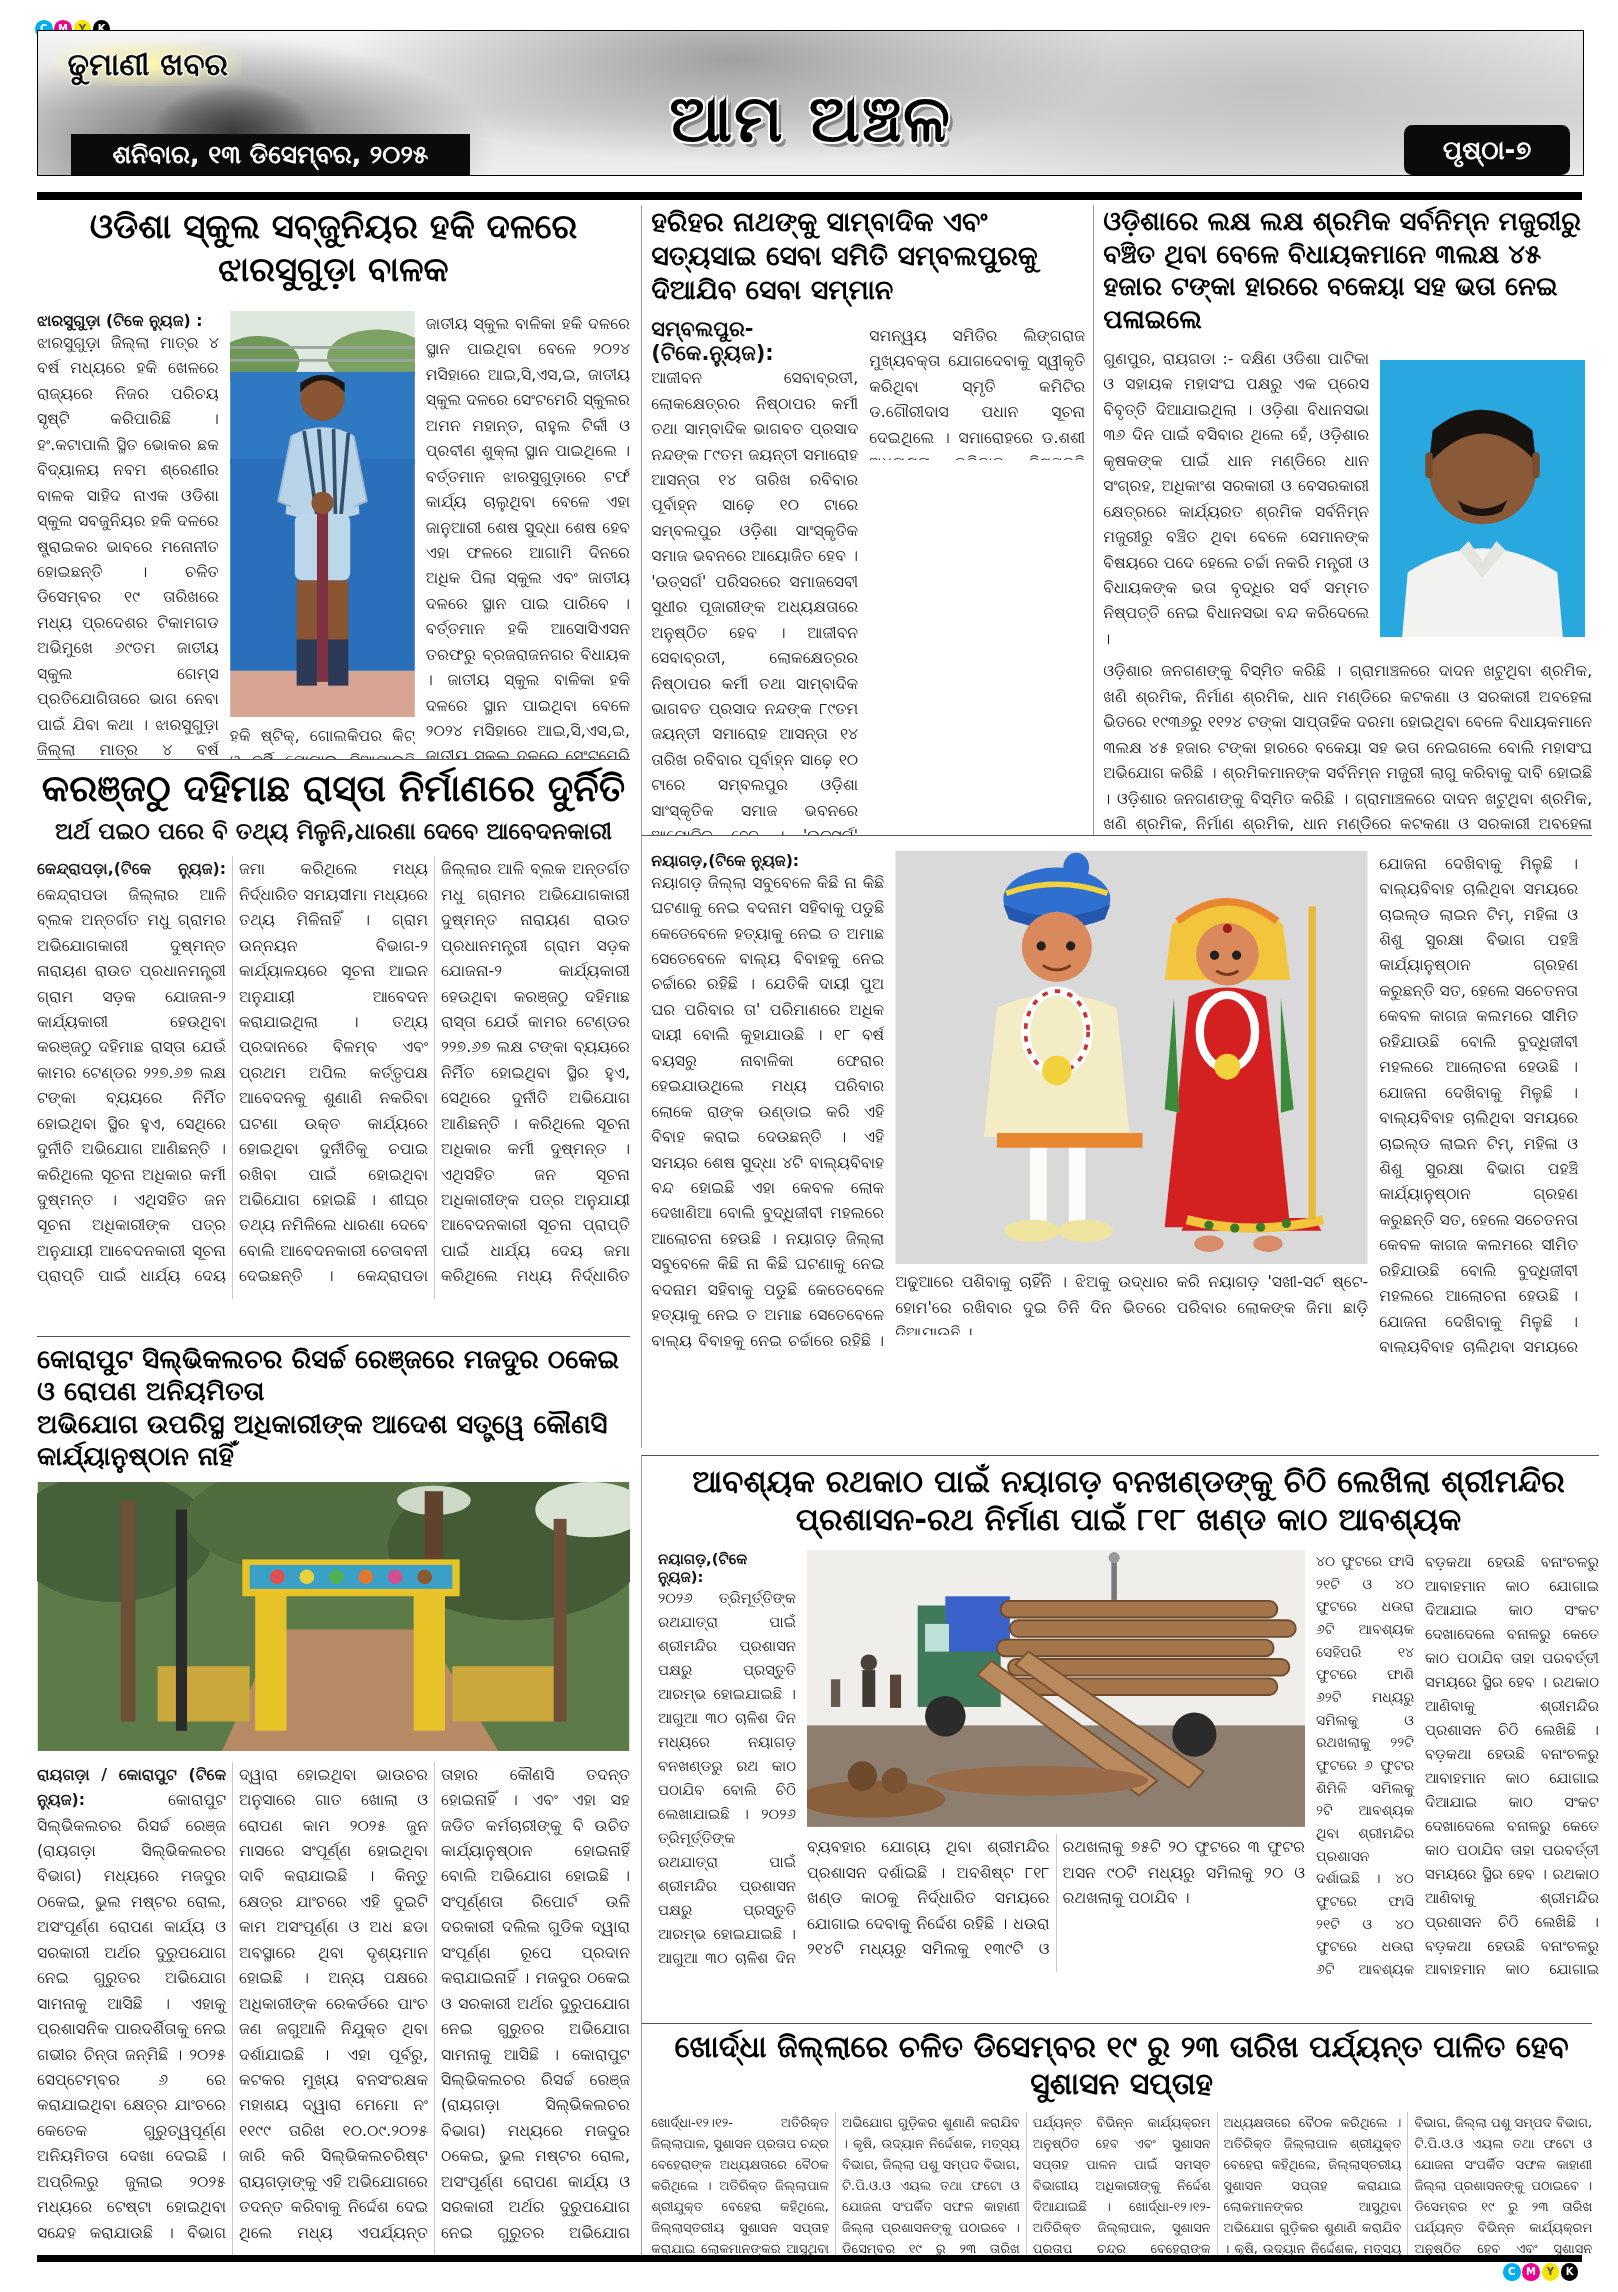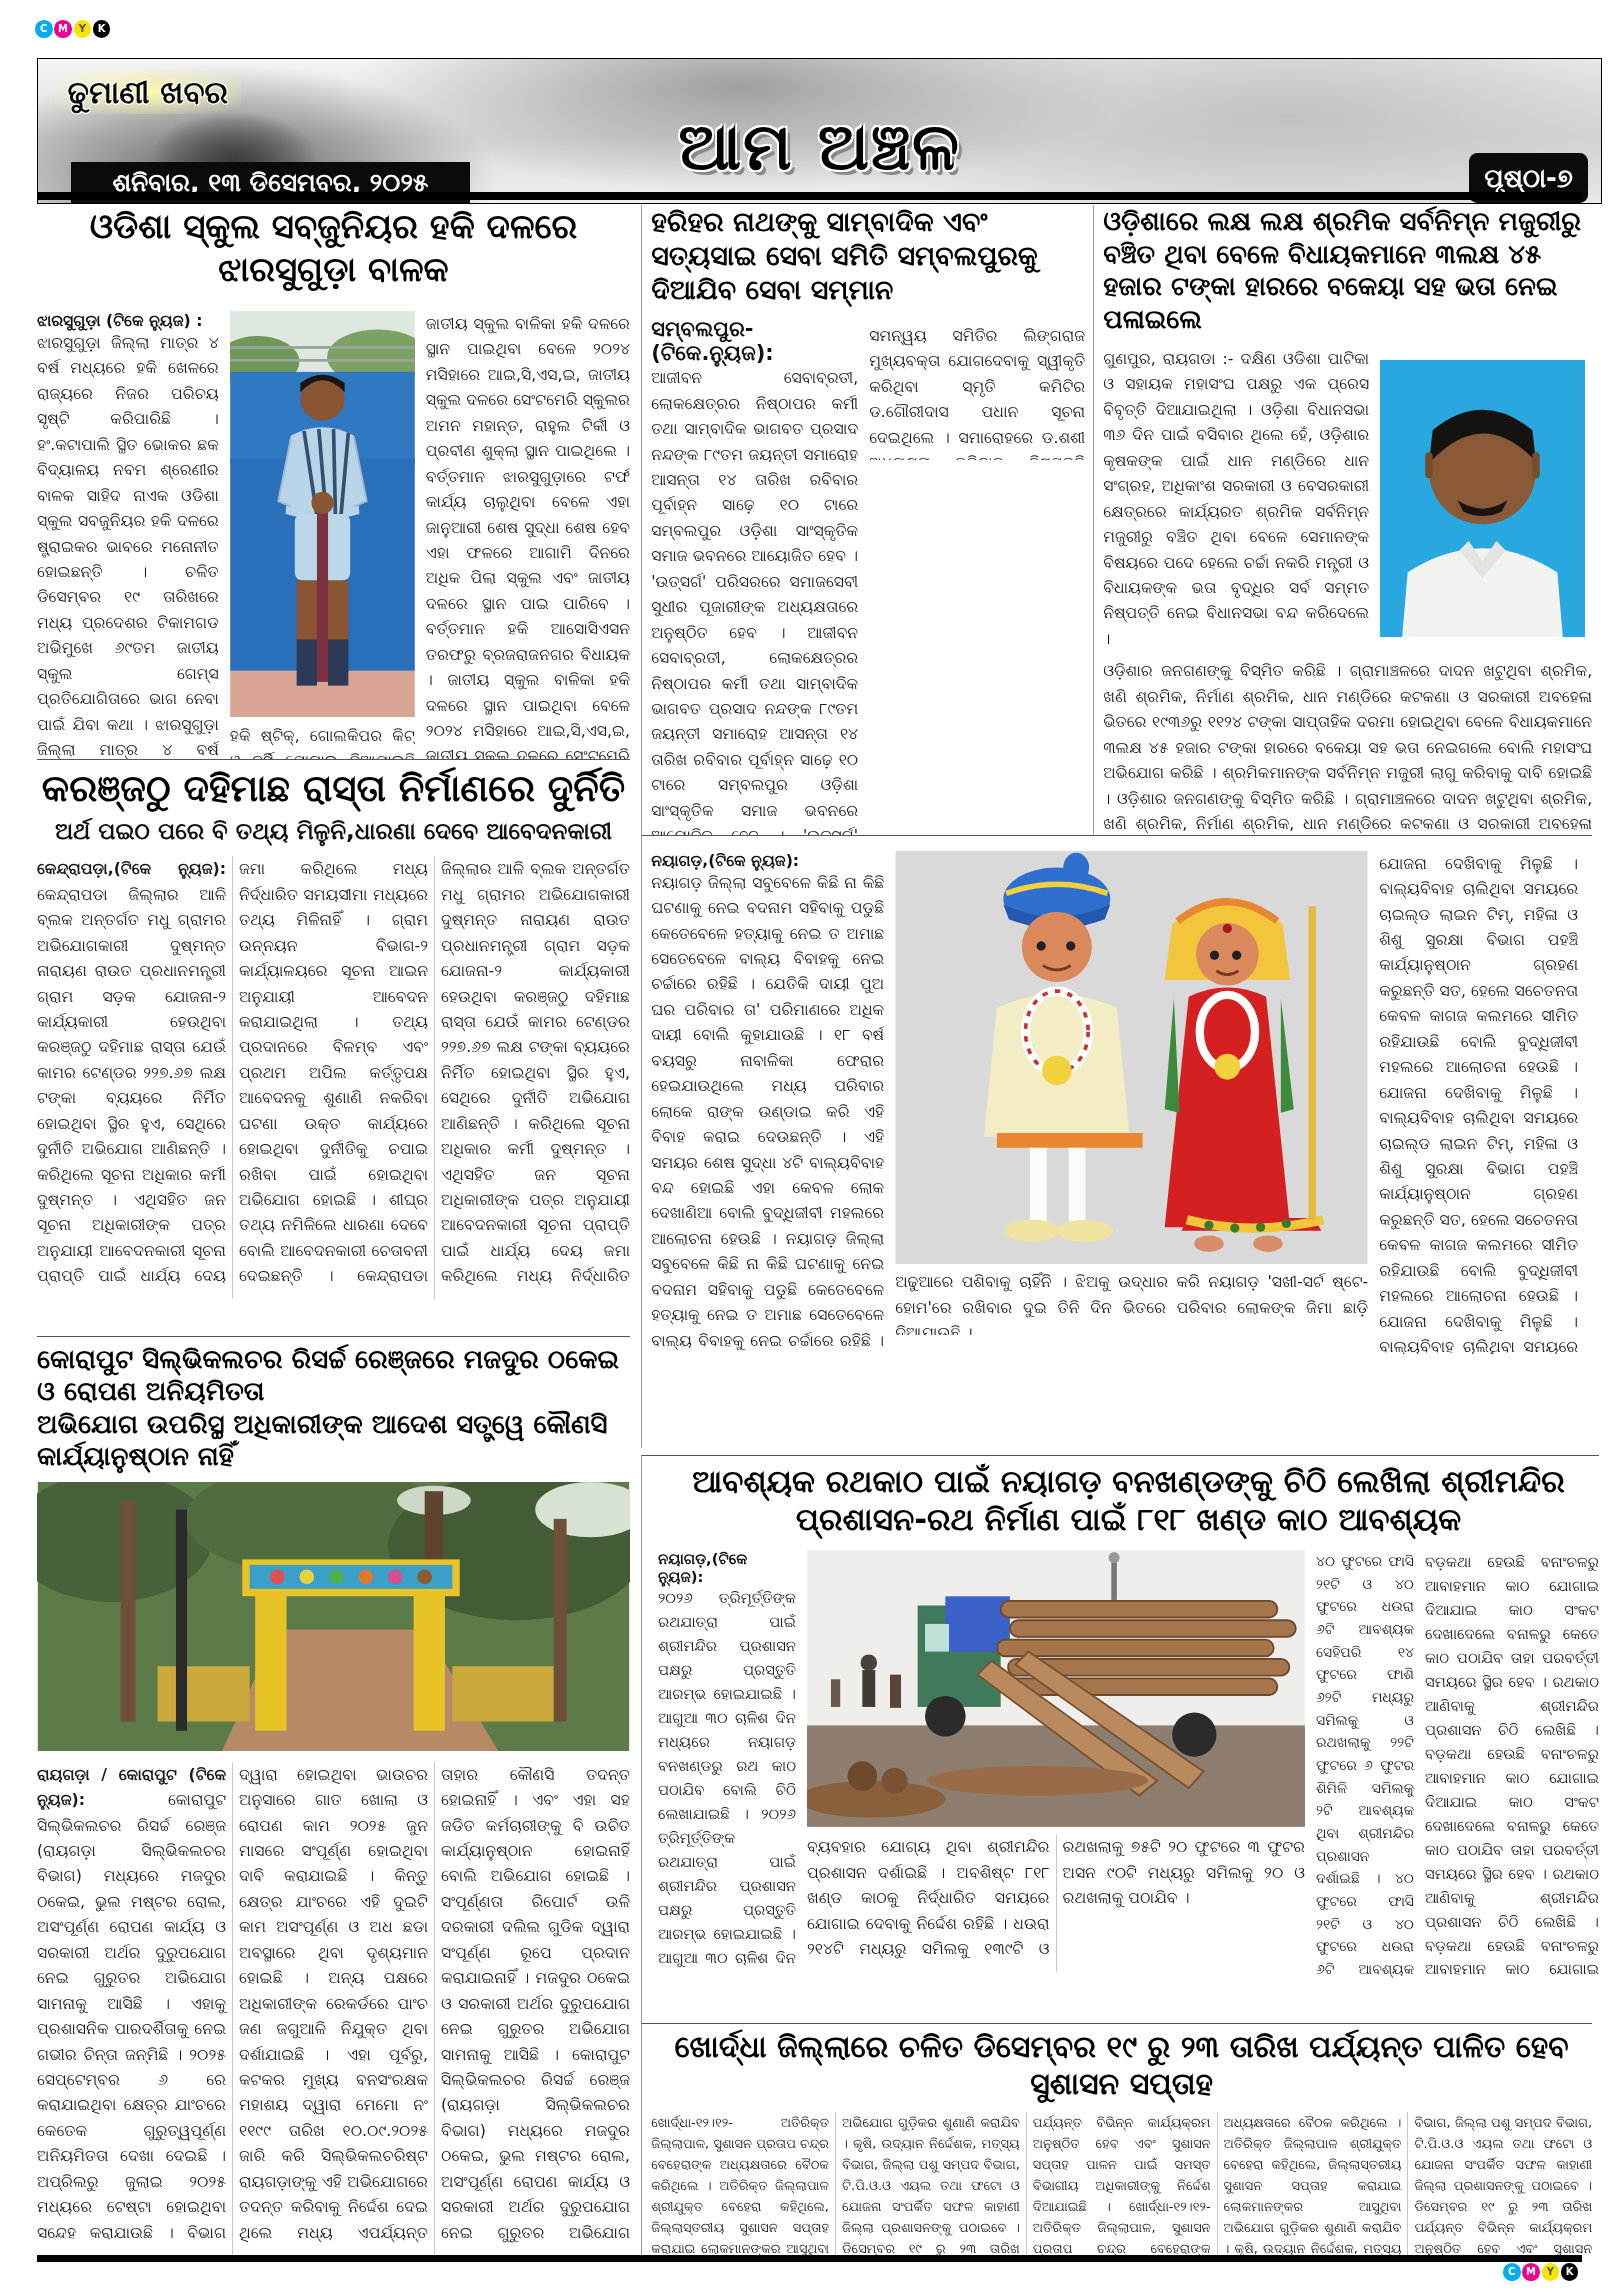--- a/index.html
+++ b/index.html
@@ -6,37 +6,37 @@
   body{font-family:"DejaVu Sans",sans-serif;color:#111;}
   #page{position:relative;width:1619px;height:2293px;background:#fff;overflow:hidden;}
 
   
   .cmyk{position:absolute;display:flex;gap:1.8px;}
   .cmyk .dot{width:17.5px;height:17.5px;border-radius:50%;display:flex;align-items:center;justify-content:center;
     font-size:10px;font-weight:bold;color:#fff;}
   #cmyk-top{left:35px;top:20px;}
   #cmyk-bottom{left:1503px;top:2263px;}
 
-  #masthead{position:absolute;left:37px;top:58px;width:1545px;height:144px;border:0.9px solid #000;
+  #masthead{position:absolute;left:37px;top:30px;width:1545px;height:144px;border:0.9px solid #000;
     background:
       radial-gradient(ellipse 388px 166px at 12% 85%, #5a5a5a 0%, rgba(90,90,90,0) 70%),
       radial-gradient(ellipse 554px 148px at 45% 20%, #9f9f9f 0%, rgba(160,160,160,0) 70%),
       radial-gradient(ellipse 646px 185px at 80% 40%, #c2c2c2 0%, rgba(190,190,190,0) 75%),
       linear-gradient(180deg,#f4f4f4 0%,#dcdcdc 55%,#efefef 100%);
-    overflow:hidden;padding-left:18px;}
+    overflow:hidden;}
   #masthead .hut{position:absolute;left:111px;top:37px;width:212px;height:107px;
     background:radial-gradient(ellipse 111px 65px at 40% 60%, #3c3c3c 0%, rgba(60,60,60,.25) 60%, rgba(60,60,60,0) 75%);}
   #brand{position:absolute;left:16.6px;top:11px;padding:3.7px 13px;font-size:31px;font-weight:800;color:#0a0a0a;
     text-shadow:0.9px 0.9px 0 #fff,-0.9px -0.9px 0 #fff,0.9px -0.9px 0 #fff,-0.9px 0.9px 0 #fff;
     background:radial-gradient(ellipse 148px 37px at 50% 50%, rgba(255,252,170,.95), rgba(255,252,170,0) 75%);}
   #section-title{position:absolute;left:0;right:0;top:50px;text-align:center;font-size:65px;font-weight:900;letter-spacing:1.8px;color:#000;
     text-shadow:1.8px 1.8px 0 #fff,-1.8px -1.8px 0 #fff,1.8px -1.8px 0 #fff,-1.8px 1.8px 0 #fff,4.6px 4.6px 0 #8a8a8a;}
   #date-bar{position:absolute;left:33px;top:103px;width:399px;height:41px;background:#0b0b0b;color:#fff;
     display:flex;align-items:center;justify-content:center;font-size:25px;font-weight:700;}
-  #page-box{position:absolute;right:13px;top:94px;width:119px;height:50px;background:#0b0b0b;border-radius:8.3px;color:#fff;
+  #page-box{position:absolute;right:13px;top:94px;width:166px;height:50px;background:#0b0b0b;border-radius:8.3px;color:#fff;
     display:flex;align-items:center;justify-content:center;font-size:26px;font-weight:700;}
   #masthead-rule{position:absolute;left:37px;top:192px;width:1545px;height:8.3px;background:#000;}
   #bottom-rule{position:absolute;left:37px;top:2255px;width:1545px;height:7.4px;background:#000;}
 
   
   .art{position:absolute;overflow:hidden;}
   .hl{font-weight:800;color:#000;text-align:center;line-height:1.25;}
   .subhl{font-weight:800;text-align:center;line-height:1.3;}
   .byline{font-weight:700;}
   .body-txt{font-size:15.7px;line-height:1.62;text-align:justify;color:#1a1a1a;overflow:hidden;}

